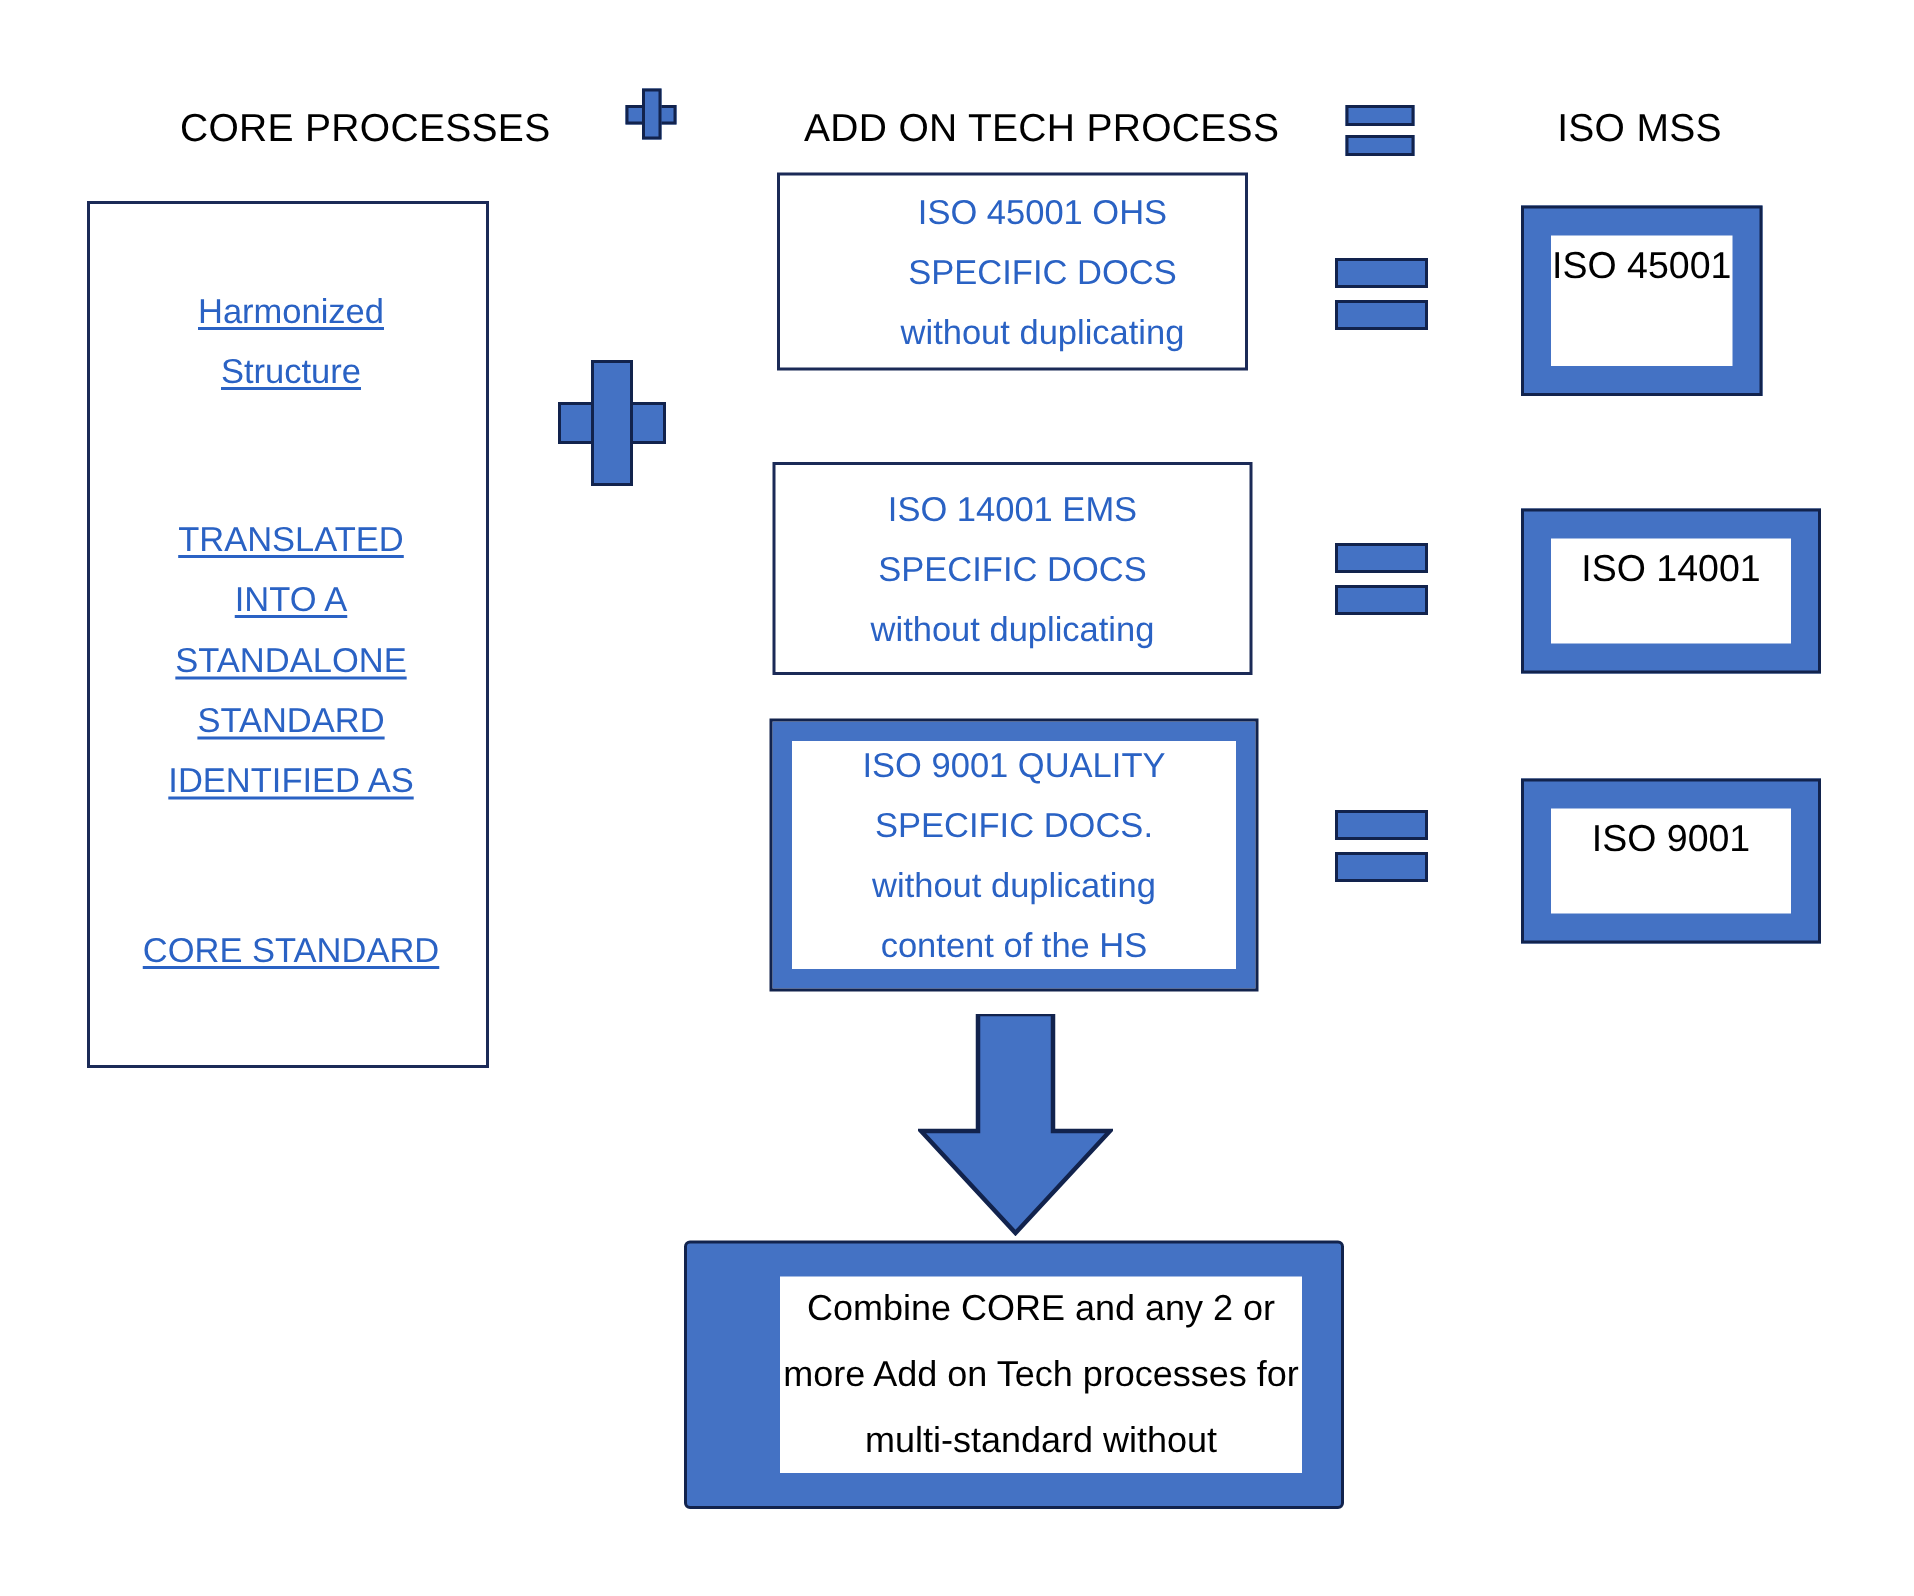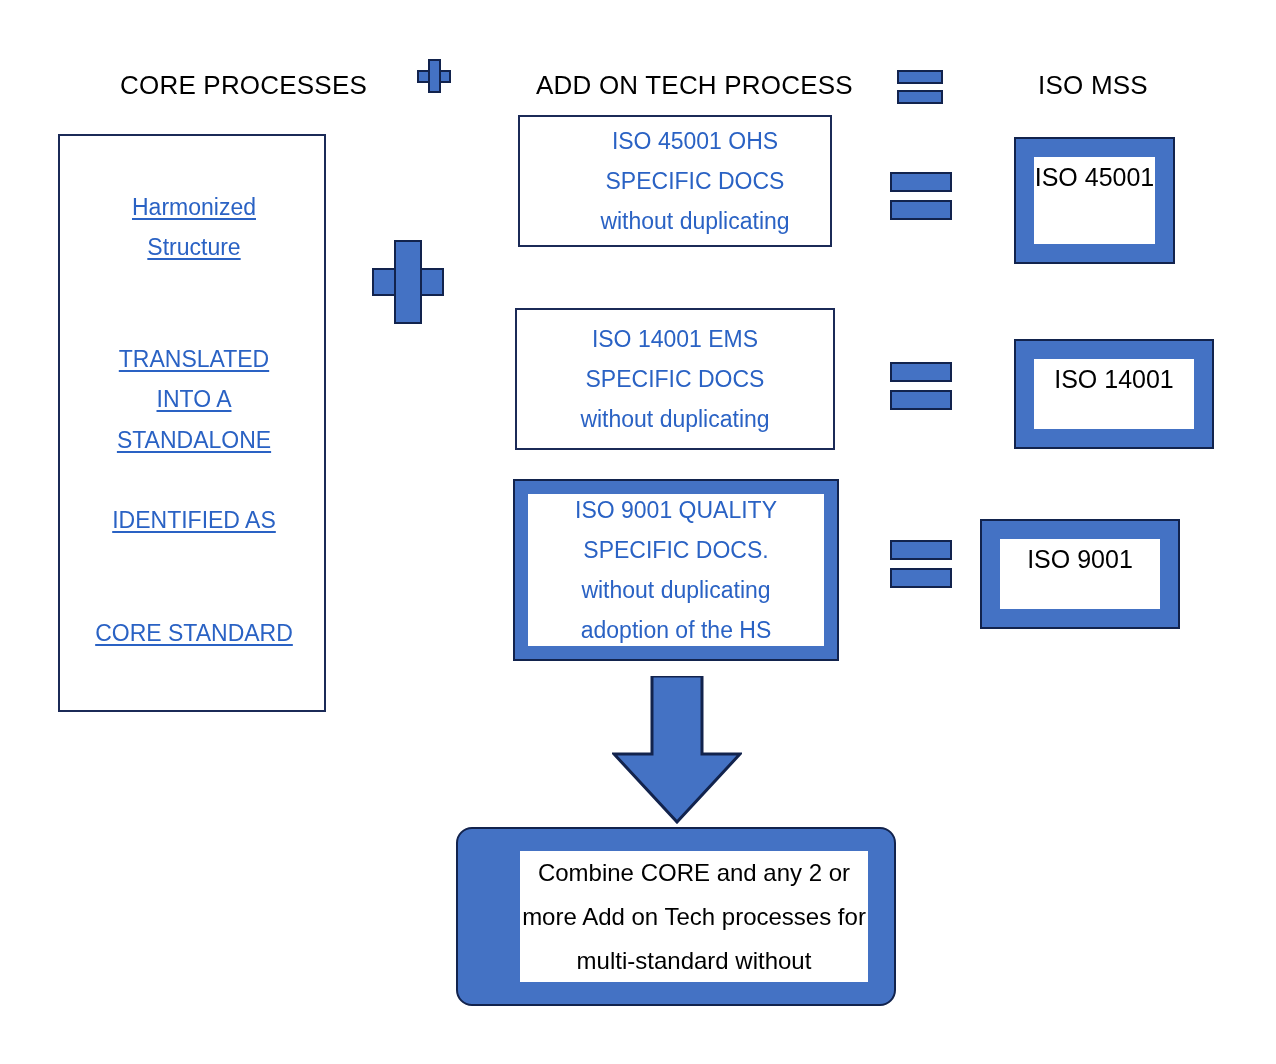--- a/index.html
+++ b/index.html
@@ -150,41 +150,41 @@
     padding-top: 6px;
     box-sizing: border-box;
   }
   .mss-label {
     color: #000000;
     font-size: 25px;
     white-space: nowrap;
   }
   #mss-45001 { left: 1014px; top: 137px; width: 161px; height: 127px; }
   #mss-14001 { left: 1014px; top: 339px; width: 200px; height: 110px; }
-  #mss-9001  { left: 980px; top: 519px; width: 200px; height: 110px; }
+  #mss-9001  { left: 1014px; top: 519px; width: 200px; height: 110px; }
 
   
   #down-arrow {
     position: absolute;
     left: 612px;
     top: 676px;
     width: 130px;
     height: 148px;
   }
 
   
   #combine-box {
     position: absolute;
     left: 456px;
     top: 827px;
     width: 440px;
     height: 179px;
     background: #4472c4;
     border: 2px solid #12234d;
-    border-radius: 16px;
+    border-radius: 4px;
     box-sizing: border-box;
     display: flex;
     align-items: center;
     justify-content: center;
     padding-left: 36px;
   }
   #combine-inner {
     background: #ffffff;
     width: calc(100% - 52px);
     height: calc(100% - 44px);
@@ -220,20 +220,21 @@
     <div class="eq-bar"></div>
     <div class="eq-bar"></div>
   </div>
 
   <div id="core-box">
     <div class="core-line" style="top:98px;">Structure</div>
     <div class="core-line" style="top:58px;">Harmonized</div>
     <div class="core-line" style="top:210px;">TRANSLATED</div>
     <div class="core-line" style="top:291px;">STANDALONE</div>
     <div class="core-line" style="top:250px;">INTO A</div>
+    <div class="core-line" style="top:331px;">STANDARD</div>
     <div class="core-line" style="top:371px;">IDENTIFIED AS</div>
     <div class="core-line" style="top:484px;">CORE STANDARD</div>
   </div>
 
   <div class="plus" id="plus-big">
     <div class="bar-h"></div>
     <div class="bar-v"></div>
   </div>
 
   <div class="tech-box plain" id="tech-45001">
@@ -245,21 +246,21 @@
   <div class="tech-box plain" id="tech-14001">
     <div class="tech-line">ISO 14001 EMS</div>
     <div class="tech-line">SPECIFIC  DOCS</div>
     <div class="tech-line">without duplicating</div>
   </div>
 
   <div class="tech-box framed" id="tech-9001">
     <div class="tech-line">ISO 9001 QUALITY</div>
     <div class="tech-line">SPECIFIC DOCS.</div>
     <div class="tech-line">without duplicating</div>
-    <div class="tech-line">adoption of the  HS</div>
+    <div class="tech-line">content of the  HS</div>
   </div>
 
   <div class="equals" id="equals-45001">
     <div class="eq-bar"></div>
     <div class="eq-bar"></div>
   </div>
   <div class="equals" id="equals-14001">
     <div class="eq-bar"></div>
     <div class="eq-bar"></div>
   </div>

